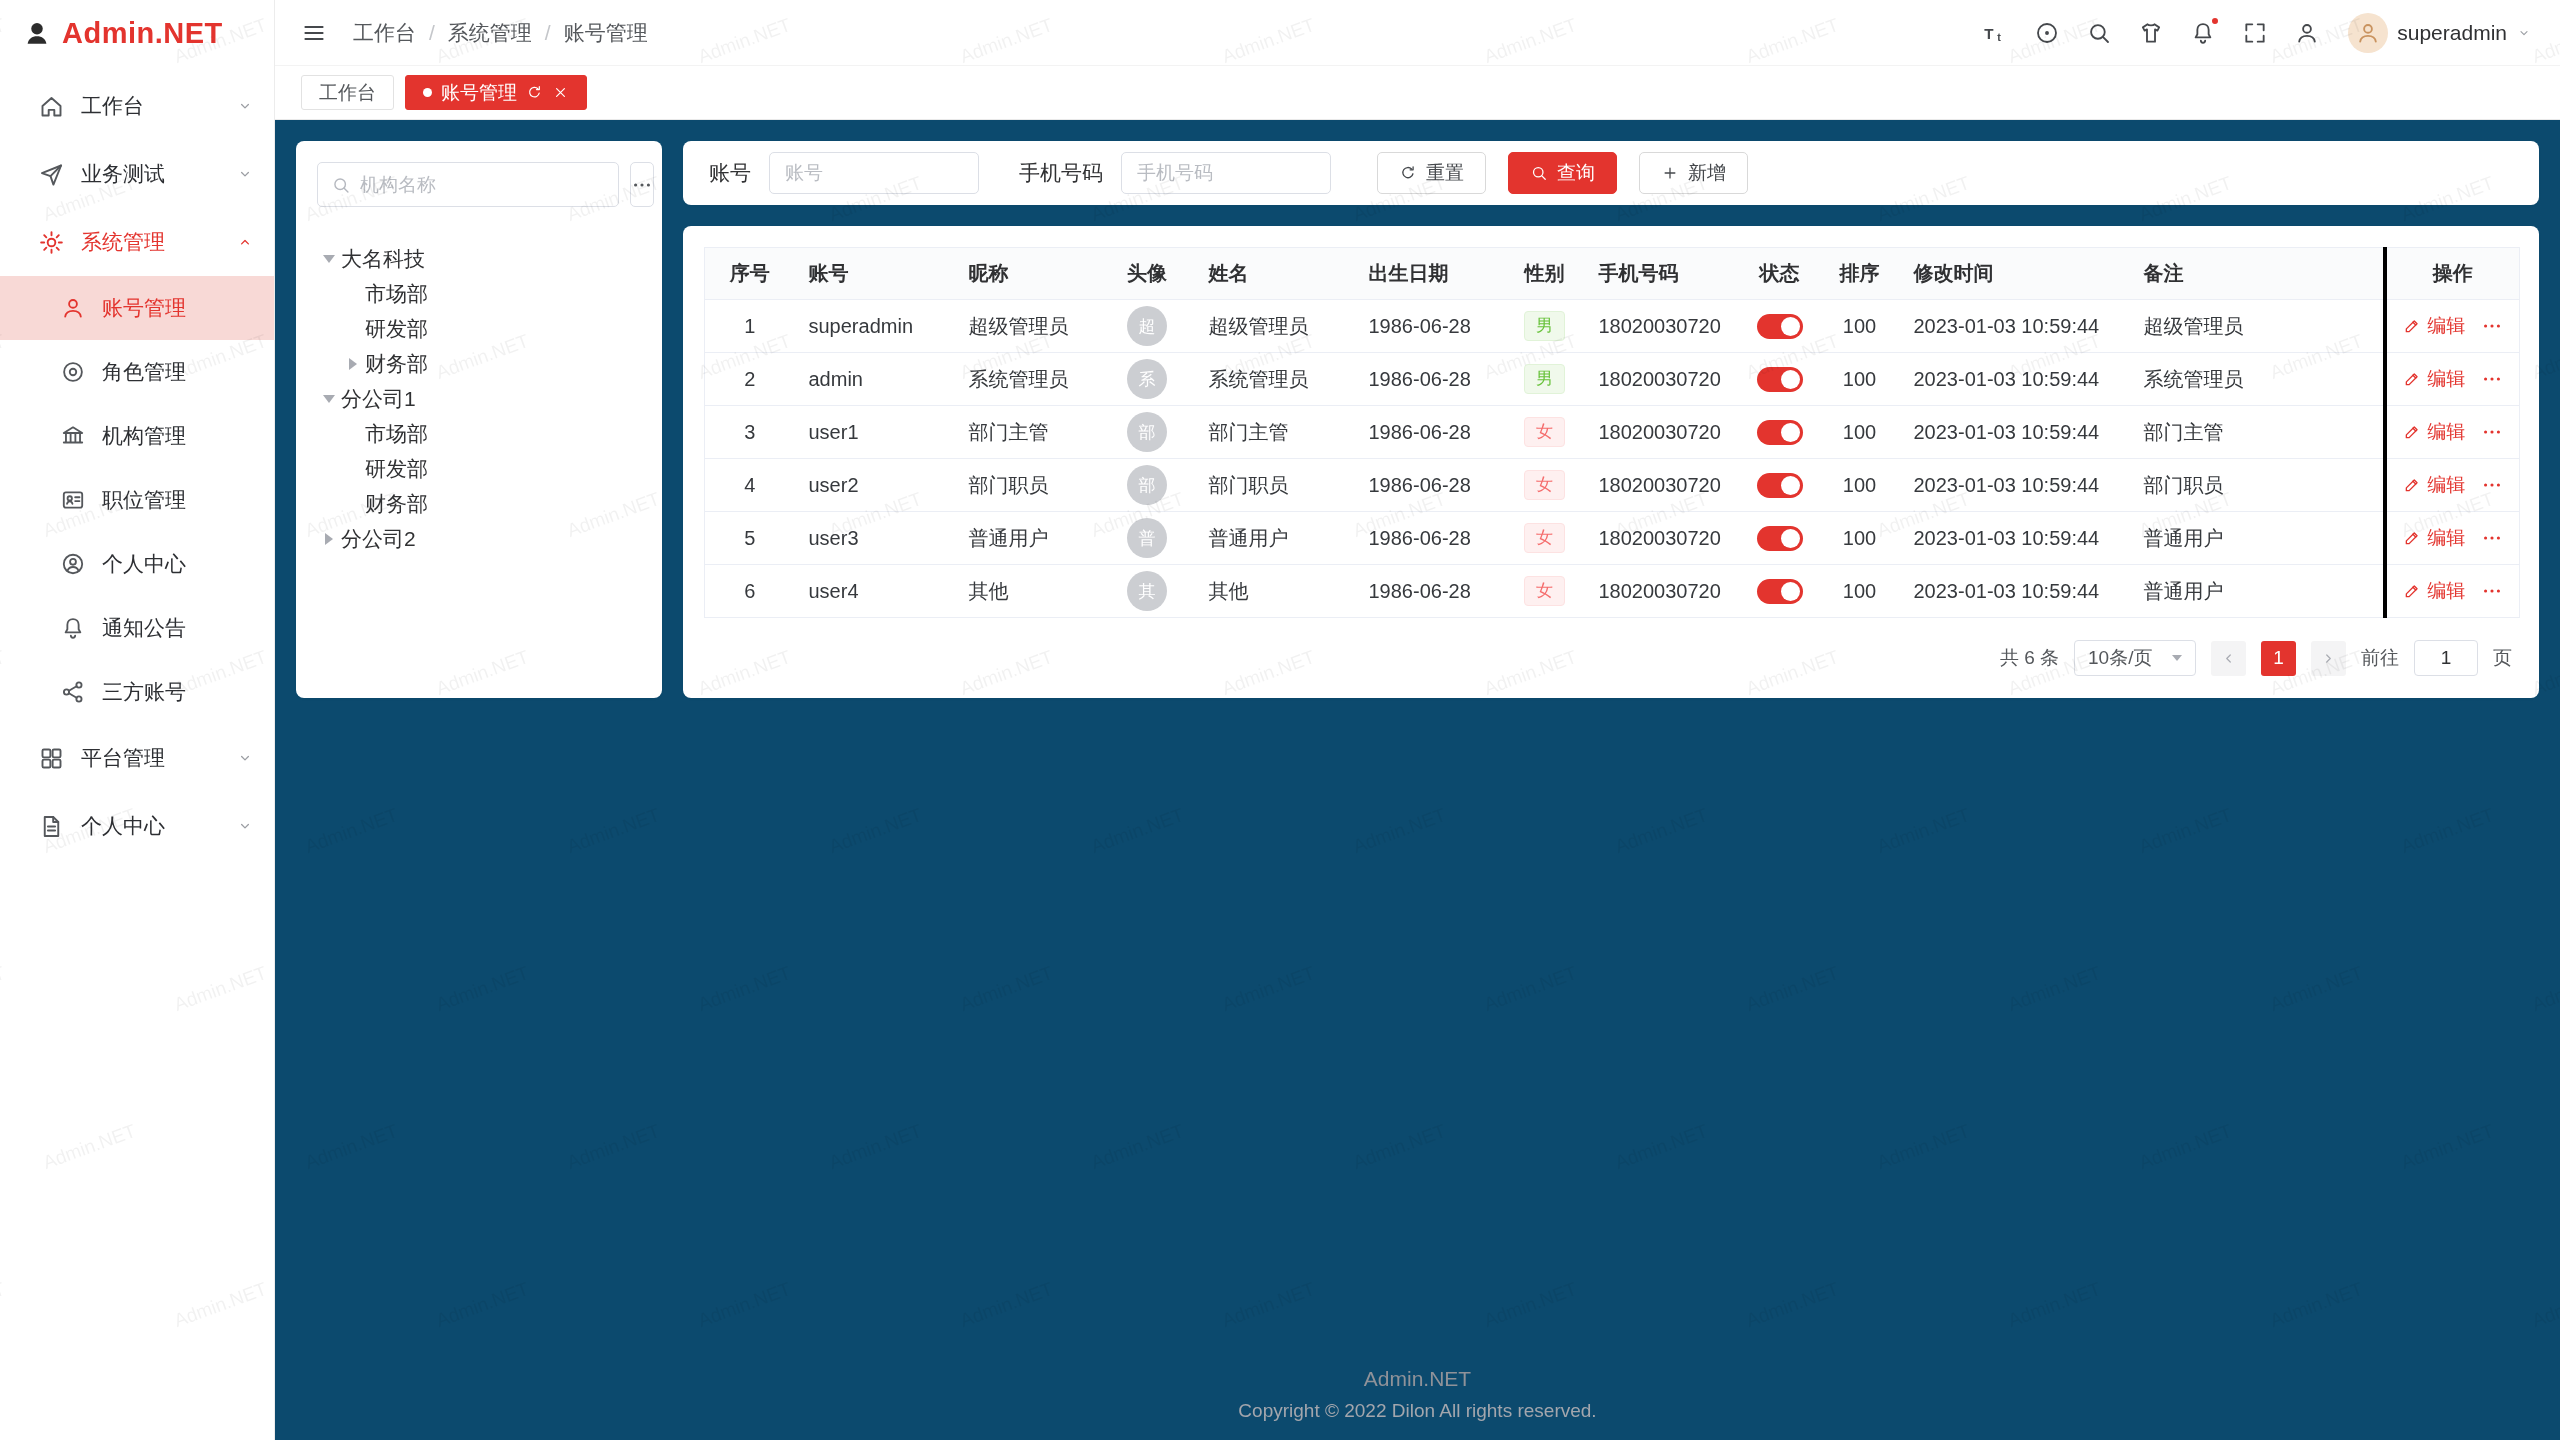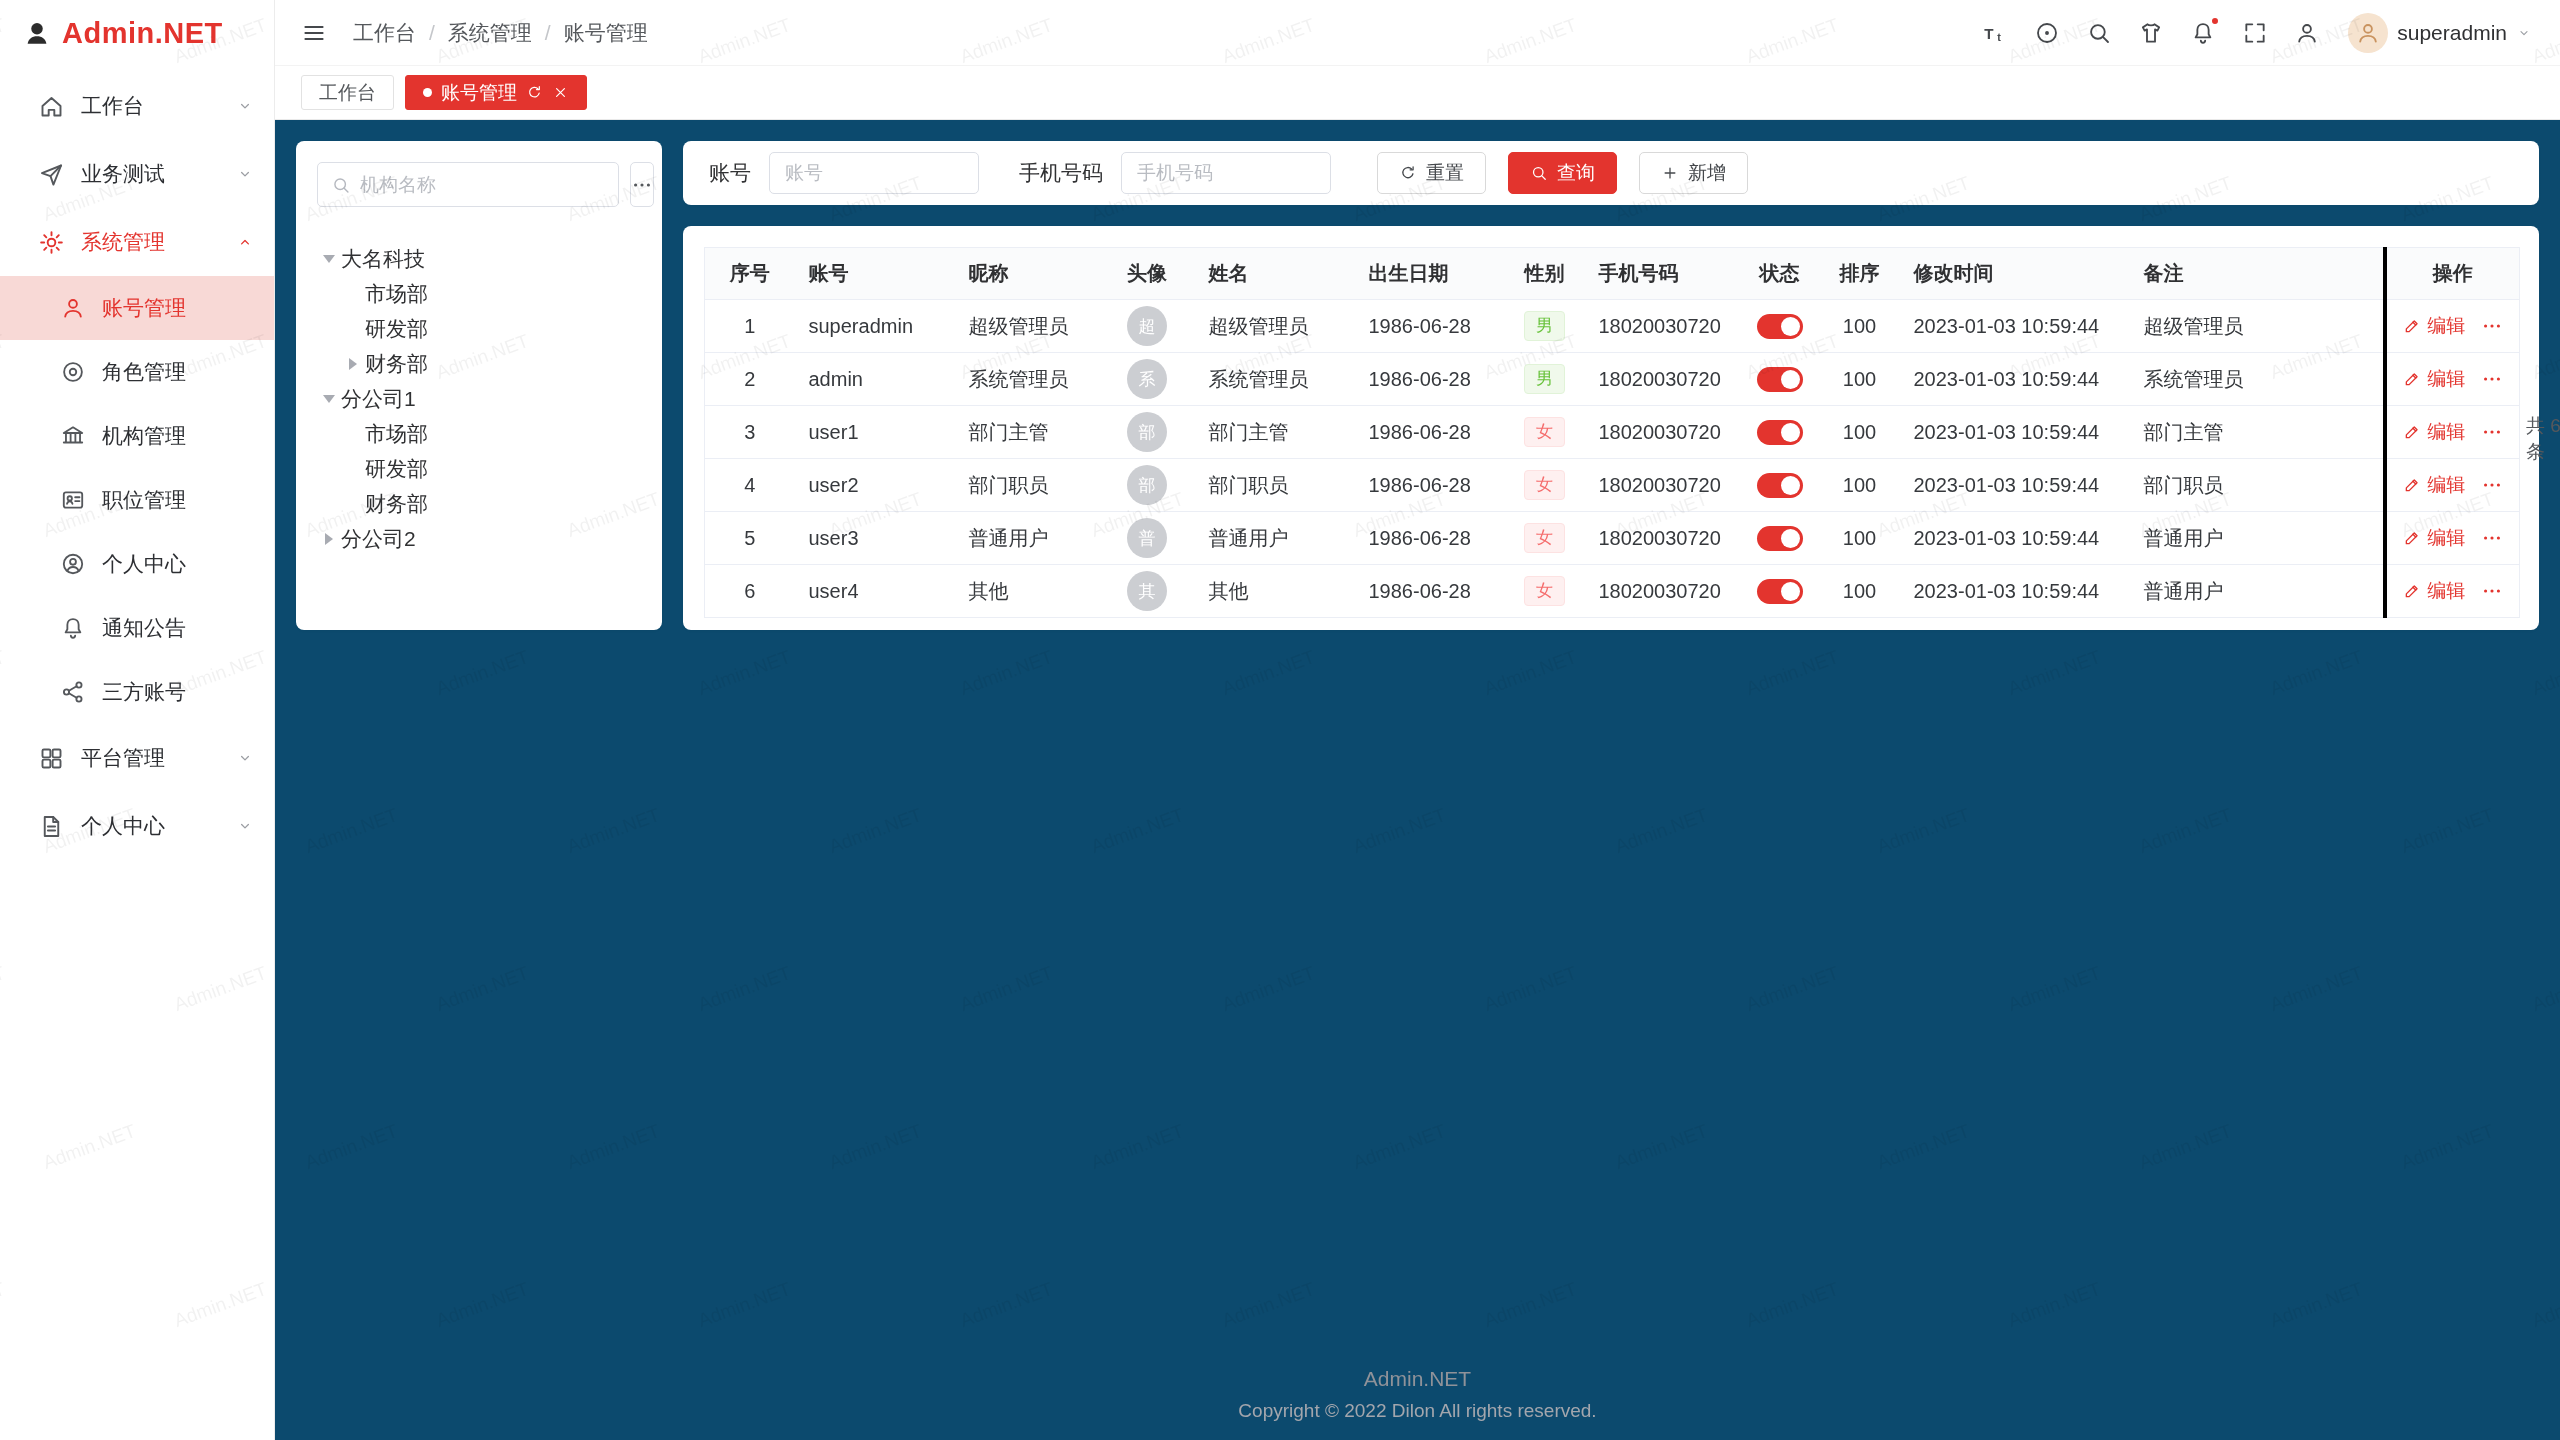--- a/index.html
+++ b/index.html
@@ -93,21 +93,21 @@
   .q-input{width:210px;height:42px;border:1px solid #dcdfe6;border-radius:5px;padding:0 15px;font-size:19px;color:#303133;outline:none}
   .q-input::placeholder{color:#b9bcc2}
   .q-ml{margin-left:40px}
   .q-ml-lg{margin-left:46px}
   .q-ml-sm{margin-left:22px}
   .btn{height:42px;display:inline-flex;align-items:center;gap:9px;padding:0 21px;border-radius:5px;font-size:19px;cursor:pointer;border:1px solid #d9d9d9;background:#fff;color:#45484c}
   .btn .icon{width:18px;height:18px}
   .btn-primary{background:var(--accent);border-color:var(--accent);color:#fff}
 
   
-  .table-card{padding:21px 21px 12px;display:flex;flex-direction:row}
+  .table-card{padding:21px 21px 12px;display:flex;flex-direction:column}
   table{width:100%;border-collapse:collapse;table-layout:fixed;font-size:20px;color:#36393d;border:1px solid #ebeef5}
   thead th{height:52px;background:#fafbfc;color:#303133;font-weight:bold;text-align:left;padding:0 14px;border-bottom:1px solid #ebeef5;white-space:nowrap;overflow:hidden}
   tbody td{height:53px;padding:0 14px;border-top:1px solid #ebeef5;white-space:nowrap;overflow:hidden;text-overflow:ellipsis;background:#fff}
   .center{text-align:center}
   th.ops,td.ops{border-left:4px solid #000000}
   .avatar{display:inline-flex;width:40px;height:40px;border-radius:50%;background:#ccced2;color:#fff;font-size:17px;align-items:center;justify-content:center;vertical-align:middle}
   .tag{display:inline-block;padding:3px 11px;border-radius:4px;font-size:17px;line-height:1.25;border:1px solid}
   .tag.male{background:var(--male-bg);color:var(--male-text);border-color:var(--male-border)}
   .tag.female{background:var(--female-bg);color:var(--female-text);border-color:var(--female-border)}
   .switch{width:46px;height:25px;border-radius:13px;background:var(--accent);display:inline-block;position:relative;vertical-align:middle;cursor:pointer}

